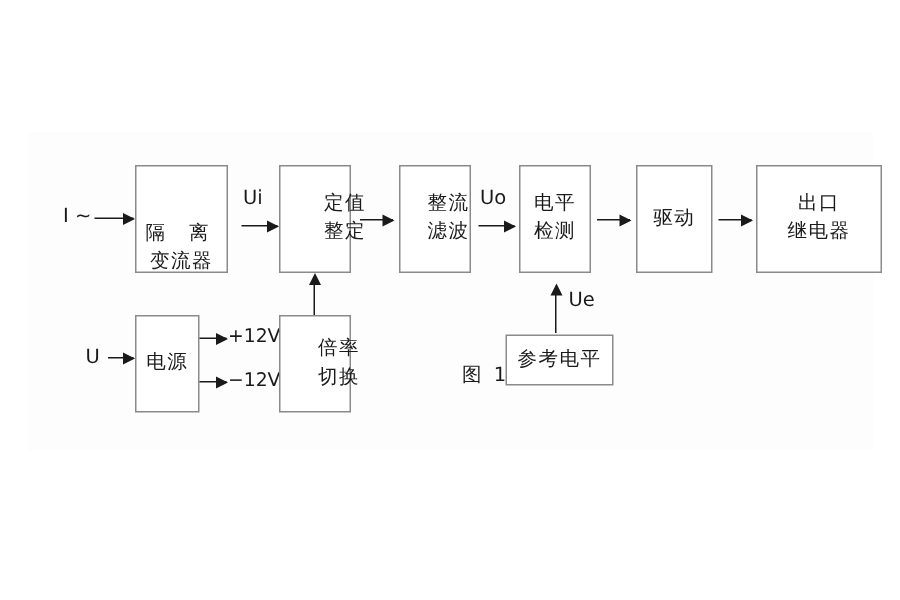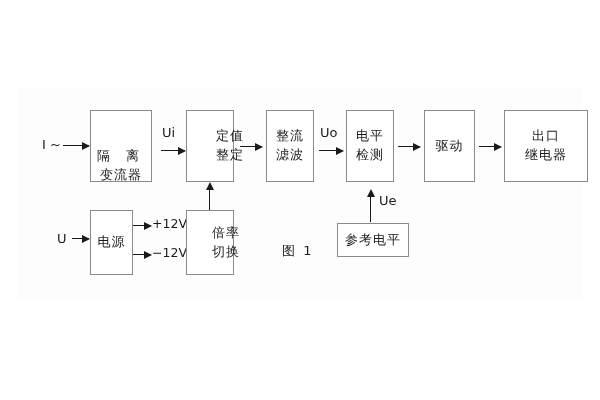--- a/index.html
+++ b/index.html
@@ -60,21 +60,21 @@
   <div class="lbl" style="left:162px;top:126px;">Ui</div>
   <div class="ar-h" style="left:161px;top:150px;width:24px;"></div>
 
   <div class="box b-cn" style="left:186px;top:110px;width:48px;height:72px;padding-left:40px;">
     <span class="ln">定值</span>
     <span class="ln">整定</span>
   </div>
 
   <div class="ar-h" style="left:240px;top:146px;width:22px;"></div>
 
-  <div class="box b-cn" style="left:266px;top:110px;width:48px;height:72px;">
+  <div class="box b-cn" style="left:266px;top:110px;width:48px;height:72px;align-items:flex-end;">
     <span class="ln">整流</span>
     <span class="ln">滤波</span>
   </div>
 
   <div class="lbl" style="left:320px;top:126px;">Uo</div>
   <div class="ar-h" style="left:319px;top:150px;width:24px;"></div>
 
   <div class="box b-cn" style="left:346px;top:110px;width:48px;height:72px;">
     <span class="ln">电平</span>
     <span class="ln">检测</span>
@@ -113,14 +113,14 @@
 
   <div class="ar-v" style="left:209px;top:189px;height:21px;"></div>
 
   <div class="box b-cn" style="left:337px;top:223px;width:72px;height:34px;">
     <span class="ln">参考电平</span>
   </div>
 
   <div class="ar-v" style="left:370px;top:196px;height:26px;"></div>
   <div class="lbl" style="left:379px;top:194px;">Ue</div>
 
-  <div class="lbl" style="left:282px;top:244px;letter-spacing:2px;text-align:center;">图 1</div>
+  <div class="lbl" style="left:308px;top:244px;letter-spacing:2px;text-align:center;">图 1</div>
 </div>
 
 </body></html>

